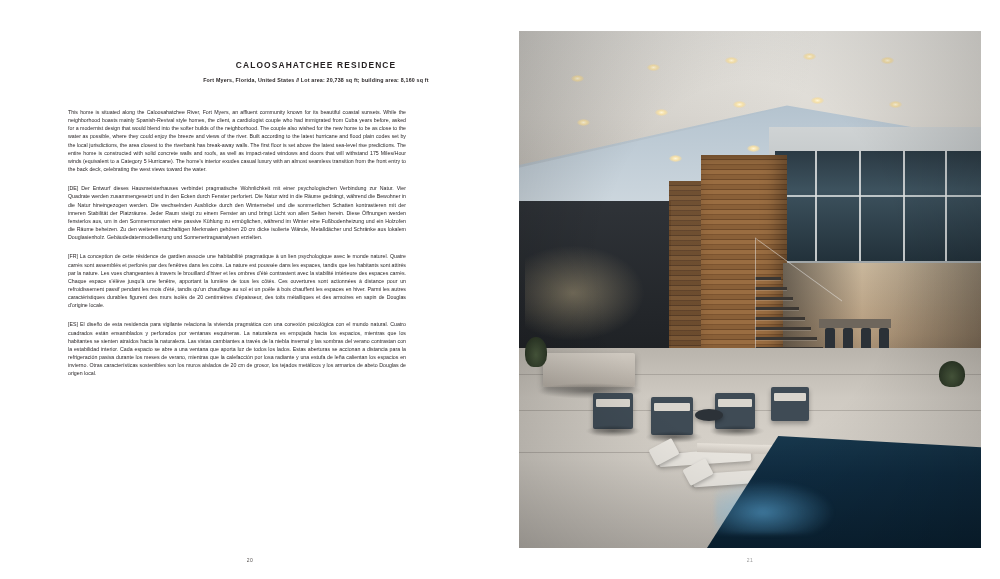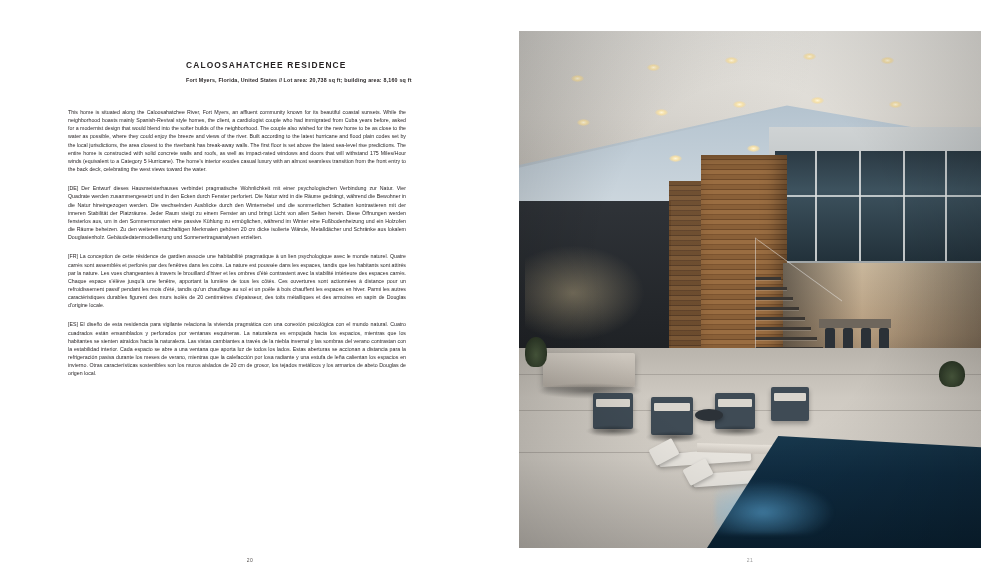--- a/index.html
+++ b/index.html
@@ -27,20 +27,21 @@
     width: 500px;
     height: 579px;
     background: #ffffff;
     box-sizing: border-box;
   }
   .title-block {
     position: absolute;
     left: 186px;
     top: 60px;
     width: 260px;
+    text-align: center;
   }
   .residence-title {
     font-size: 8.4px;
     letter-spacing: 1.15px;
     font-weight: 700;
     color: #231f20;
     margin: 0 0 7px 0;
     white-space: nowrap;
   }
   .residence-meta {

